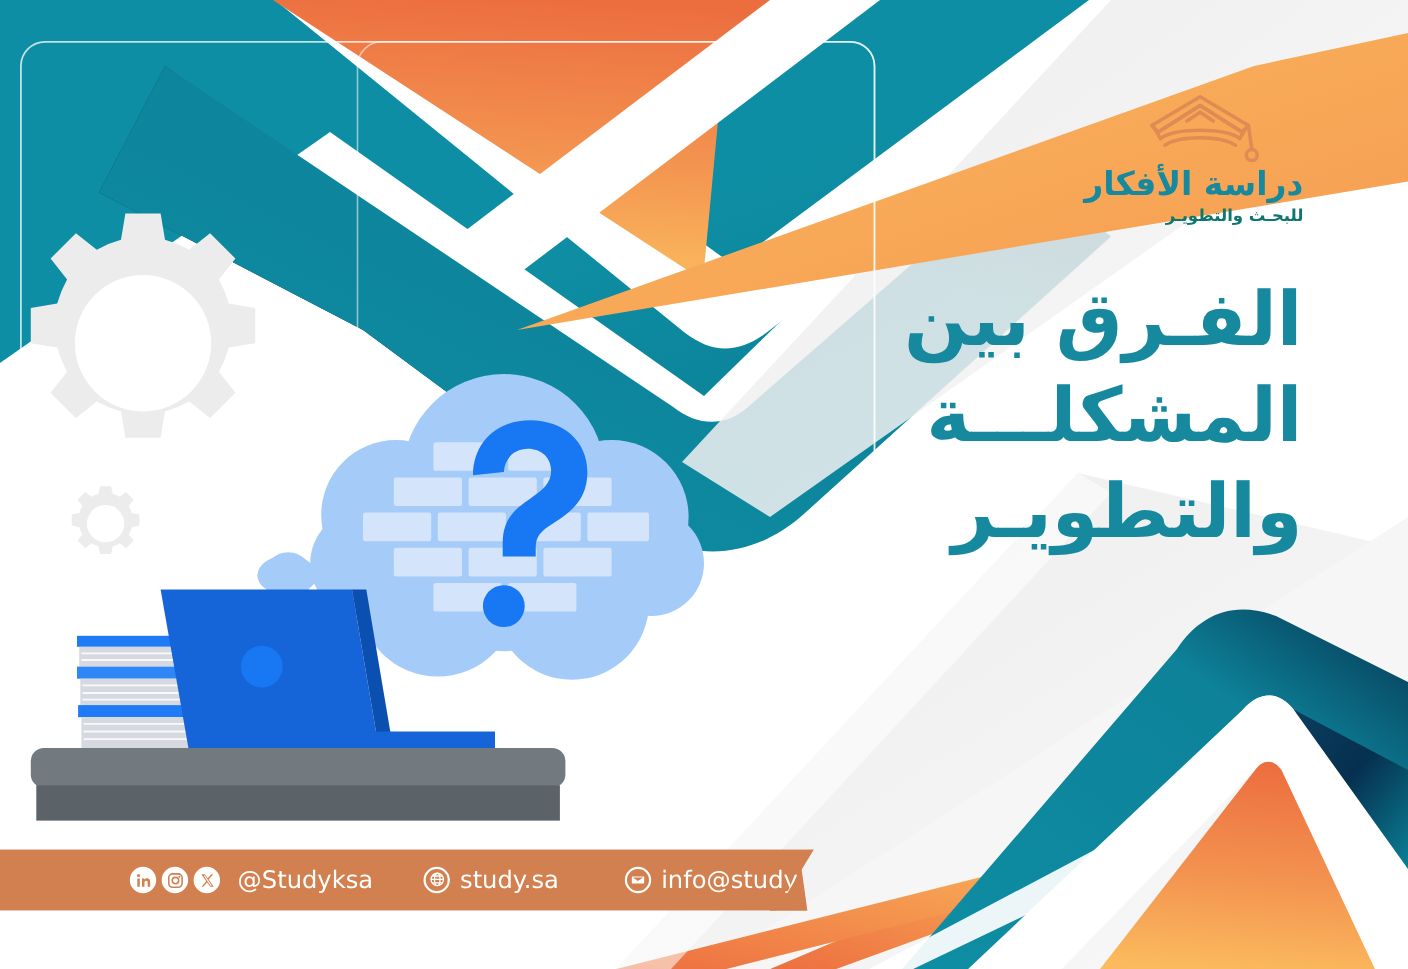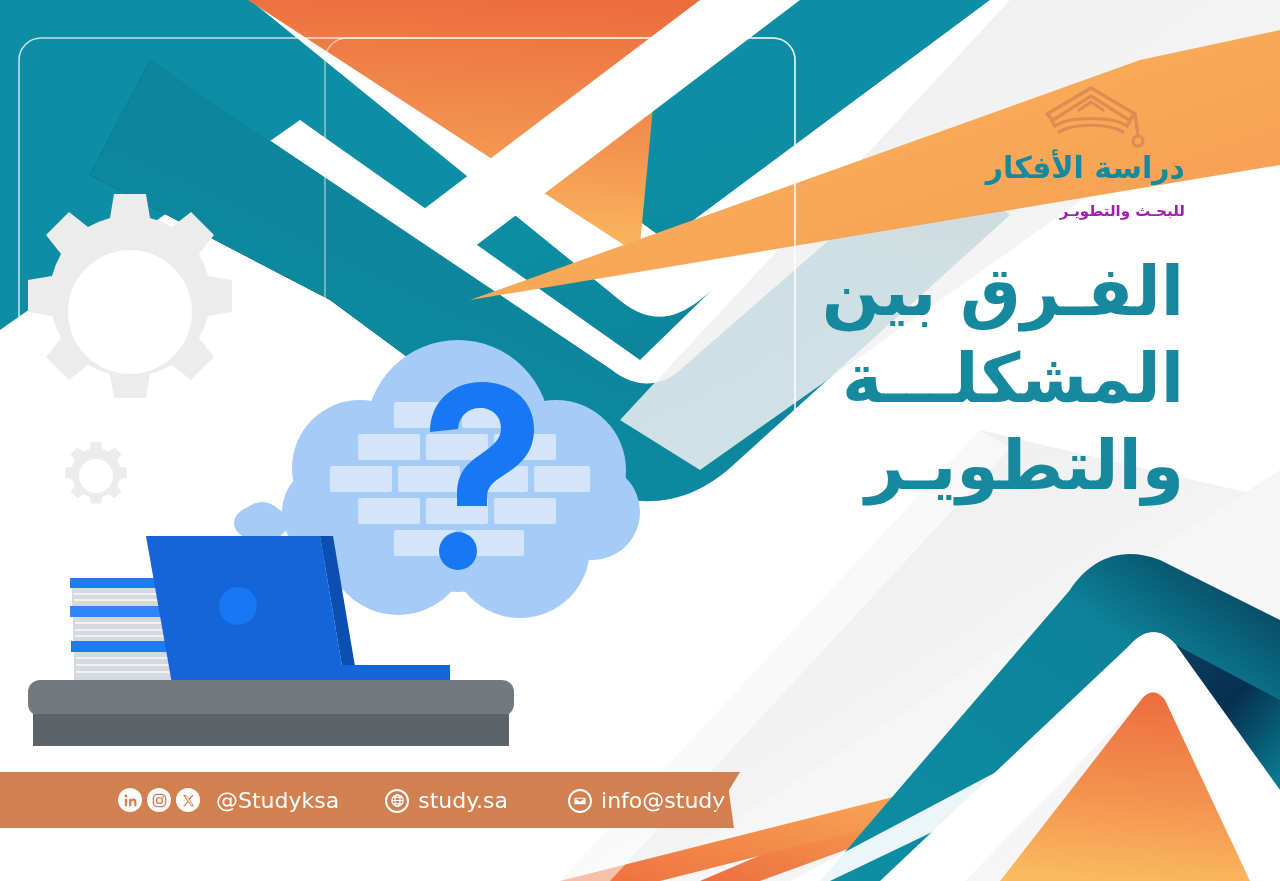--- a/index.html
+++ b/index.html
@@ -24,22 +24,22 @@
     width:185px;
     z-index:40;
   }
   .logo-cap{width:120px;height:66px;margin:0 auto 4px auto;display:block;}
   .logo-name{
     font-size:30px;font-weight:bold;color:#17899E;
     line-height:1.05;letter-spacing:0px;direction:rtl;
     white-space:nowrap;
   }
   .logo-sub{
-    font-size:15px;font-weight:bold;color:#a21caf;
-    margin-top:18px;direction:rtl;letter-spacing:1px;
+    font-size:15px;font-weight:bold;color:#0f766e;
+    margin-top:3px;direction:rtl;letter-spacing:1px;
     white-space:nowrap;
   }
 
   
   .title{
     position:absolute;
     right:96px;top:248px;
     width:560px;
     direction:rtl;text-align:right;
     z-index:40;
@@ -72,21 +72,21 @@
     width:24px;height:24px;border-radius:50%;
     background:#ffffff;
     display:flex;align-items:center;justify-content:center;
     flex:0 0 auto;
   }
   .social-ic svg{display:block;}
   .handle{
     color:#ffffff;font-size:22px;margin-left:11px;white-space:nowrap;
   }
   .contact{
-    display:flex;align-items:flex-end;gap:9px;
+    display:flex;align-items:flex-start;gap:9px;
     margin-left:46px;
   }
   .contact .ring{
     width:24px;height:24px;border-radius:50%;
     border:2px solid #ffffff;
     display:flex;align-items:center;justify-content:center;
     box-sizing:border-box;flex:0 0 auto;
   }
   .contact .txt{color:#ffffff;font-size:22px;white-space:nowrap;}
   .contact.email{margin-left:60px;}

